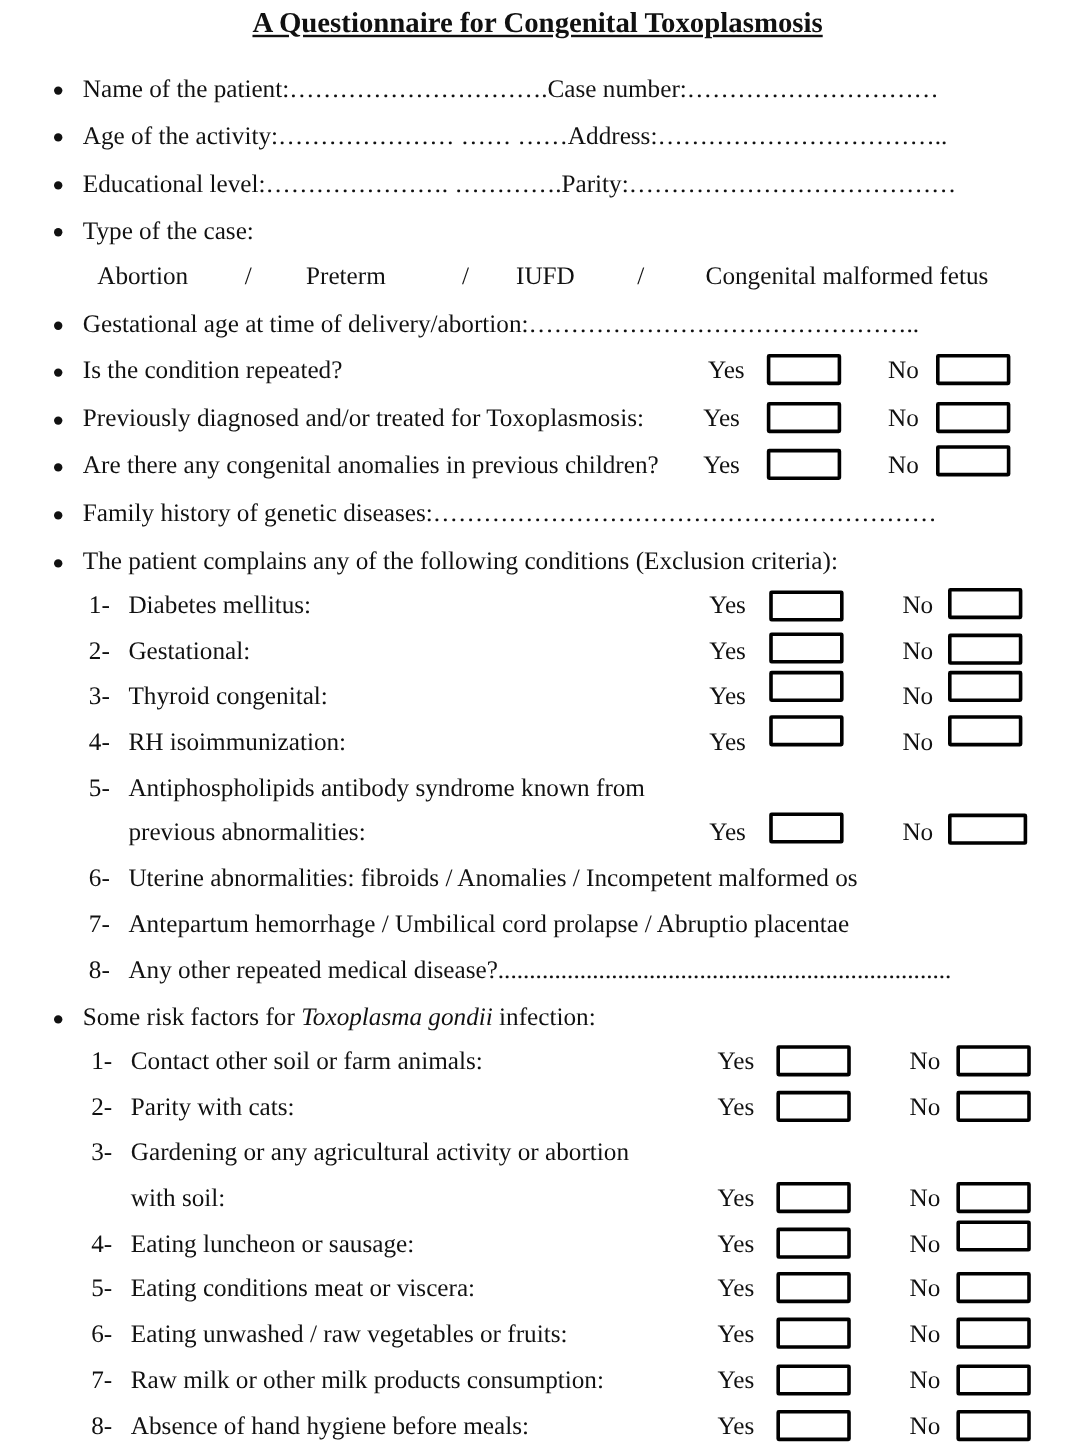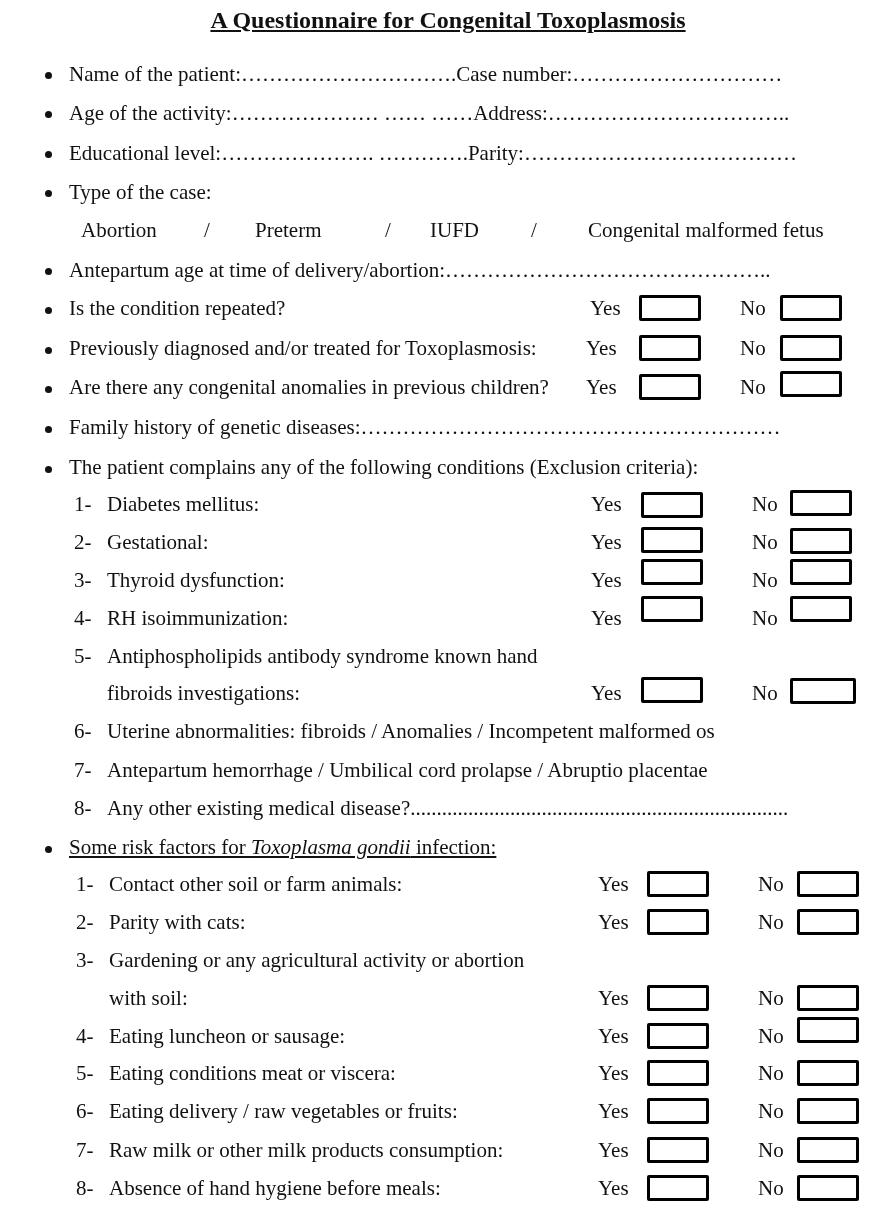--- a/index.html
+++ b/index.html
@@ -3,21 +3,21 @@
 <meta charset="utf-8">
 <style>
   html, body { margin: 0; padding: 0; background: #ffffff; }
   body { width: 896px; height: 1210px; position: relative; overflow: hidden;
          font-family: "Liberation Serif", "DejaVu Serif", serif; color: #111; font-size: 21px; }
   .abs { position: absolute; white-space: nowrap; line-height: 1; }
   .title { left: 0; width: 896px; top: 8px; text-align: center; font-weight: bold; font-size: 24px;
            text-decoration: underline; }
   .bullet { width: 7px; height: 7px; border-radius: 50%; background: #111; }
   .box { position: absolute; width: 56px; height: 20px; border: 3.5px solid #000; border-radius: 2px; background: #fff; }
-  .ul { text-decoration: underline; }
+  .ul { }
   .it { font-style: italic; }
 </style>
 </head>
 <body>
 
 <div class="abs title">A Questionnaire for Congenital Toxoplasmosis</div>
 
 <div class="abs bullet" style="left:45px;top:72px"></div>
 <div class="abs" style="left:69px;top:64px">Name of the patient:………………………….Case number:…………………………</div>
 <div class="abs bullet" style="left:45px;top:111px"></div>
@@ -29,21 +29,21 @@
 
 <div class="abs" style="left:81px;top:220px">Abortion</div>
 <div class="abs" style="left:204px;top:220px">/</div>
 <div class="abs" style="left:255px;top:220px">Preterm</div>
 <div class="abs" style="left:385px;top:220px">/</div>
 <div class="abs" style="left:430px;top:220px">IUFD</div>
 <div class="abs" style="left:531px;top:220px">/</div>
 <div class="abs" style="left:588px;top:220px">Congenital malformed fetus</div>
 
 <div class="abs bullet" style="left:45px;top:268px"></div>
-<div class="abs" style="left:69px;top:260px">Antepartum age at time of delivery/abortion:………………………………………..</div>
+<div class="abs" style="left:69px;top:260px">Gestational age at time of delivery/abortion:………………………………………..</div>
 
 <div class="abs bullet" style="left:45px;top:307px"></div>
 <div class="abs" style="left:69px;top:298px">Is the condition repeated?</div>
 <div class="abs" style="left:590px;top:298px">Yes</div>
 <div class="box" style="left:639px;top:295px"></div>
 <div class="abs" style="left:740px;top:298px">No</div>
 <div class="box" style="left:780px;top:295px"></div>
 
 <div class="abs bullet" style="left:45px;top:347px"></div>
 <div class="abs" style="left:69px;top:338px">Previously diagnosed and/or treated for Toxoplasmosis:</div>
@@ -73,47 +73,47 @@
 <div class="box" style="left:790px;top:490px"></div>
 
 <div class="abs" style="left:74px;top:532px">2-</div>
 <div class="abs" style="left:107px;top:532px">Gestational:</div>
 <div class="abs" style="left:591px;top:532px">Yes</div>
 <div class="box" style="left:641px;top:527px"></div>
 <div class="abs" style="left:752px;top:532px">No</div>
 <div class="box" style="left:790px;top:528px"></div>
 
 <div class="abs" style="left:74px;top:570px">3-</div>
-<div class="abs" style="left:107px;top:570px">Thyroid dysfunction:</div>
+<div class="abs" style="left:107px;top:570px">Thyroid congenital:</div>
 <div class="abs" style="left:591px;top:570px">Yes</div>
 <div class="box" style="left:641px;top:559px"></div>
 <div class="abs" style="left:752px;top:570px">No</div>
 <div class="box" style="left:790px;top:559px"></div>
 
 <div class="abs" style="left:74px;top:608px">4-</div>
 <div class="abs" style="left:107px;top:608px">RH isoimmunization:</div>
 <div class="abs" style="left:591px;top:608px">Yes</div>
 <div class="box" style="left:641px;top:596px"></div>
 <div class="abs" style="left:752px;top:608px">No</div>
 <div class="box" style="left:790px;top:596px"></div>
 
 <div class="abs" style="left:74px;top:646px">5-</div>
-<div class="abs" style="left:107px;top:646px">Antiphospholipids antibody syndrome known hand</div>
-<div class="abs" style="left:107px;top:683px">fibroids investigations:</div>
+<div class="abs" style="left:107px;top:646px">Antiphospholipids antibody syndrome known from</div>
+<div class="abs" style="left:107px;top:683px">previous abnormalities:</div>
 <div class="abs" style="left:591px;top:683px">Yes</div>
 <div class="box" style="left:641px;top:677px"></div>
 <div class="abs" style="left:752px;top:683px">No</div>
 <div class="box" style="left:790px;top:678px;width:60px"></div>
 
 <div class="abs" style="left:74px;top:721px">6-</div>
 <div class="abs" style="left:107px;top:721px">Uterine abnormalities: fibroids /   Anomalies     / Incompetent malformed os</div>
 <div class="abs" style="left:74px;top:760px">7-</div>
 <div class="abs" style="left:107px;top:760px">Antepartum  hemorrhage  /  Umbilical cord prolapse  / Abruptio placentae</div>
 <div class="abs" style="left:74px;top:798px">8-</div>
-<div class="abs" style="left:107px;top:798px">Any other existing medical disease?........................................................................</div>
+<div class="abs" style="left:107px;top:798px">Any other repeated medical disease?........................................................................</div>
 
 <div class="abs bullet" style="left:45px;top:846px"></div>
 <div class="abs ul" style="left:69px;top:837px"><span>Some risk factors for </span><span class="it">Toxoplasma gondii</span><span> infection:</span></div>
 
 <div id="risk-rows">
     <div class="abs" style="left:76px;top:874px">1-</div>
     <div class="abs" style="left:109px;top:874px">Contact other soil or farm animals:</div>
     <div class="abs" style="left:598px;top:874px">Yes</div>
     <div class="box" style="left:647px;top:871px"></div>
     <div class="abs" style="left:758px;top:874px">No</div>
@@ -137,21 +137,21 @@
     <div class="box" style="left:647px;top:1023px"></div>
     <div class="abs" style="left:758px;top:1026px">No</div>
     <div class="box" style="left:797px;top:1017px"></div>
     <div class="abs" style="left:76px;top:1063px">5-</div>
     <div class="abs" style="left:109px;top:1063px">Eating conditions meat or viscera:</div>
     <div class="abs" style="left:598px;top:1063px">Yes</div>
     <div class="box" style="left:647px;top:1060px"></div>
     <div class="abs" style="left:758px;top:1063px">No</div>
     <div class="box" style="left:797px;top:1060px"></div>
     <div class="abs" style="left:76px;top:1101px">6-</div>
-    <div class="abs" style="left:109px;top:1101px">Eating delivery / raw vegetables or fruits:</div>
+    <div class="abs" style="left:109px;top:1101px">Eating unwashed / raw vegetables or fruits:</div>
     <div class="abs" style="left:598px;top:1101px">Yes</div>
     <div class="box" style="left:647px;top:1098px"></div>
     <div class="abs" style="left:758px;top:1101px">No</div>
     <div class="box" style="left:797px;top:1098px"></div>
     <div class="abs" style="left:76px;top:1140px">7-</div>
     <div class="abs" style="left:109px;top:1140px">Raw milk or other milk products consumption:</div>
     <div class="abs" style="left:598px;top:1140px">Yes</div>
     <div class="box" style="left:647px;top:1137px"></div>
     <div class="abs" style="left:758px;top:1140px">No</div>
     <div class="box" style="left:797px;top:1137px"></div>

